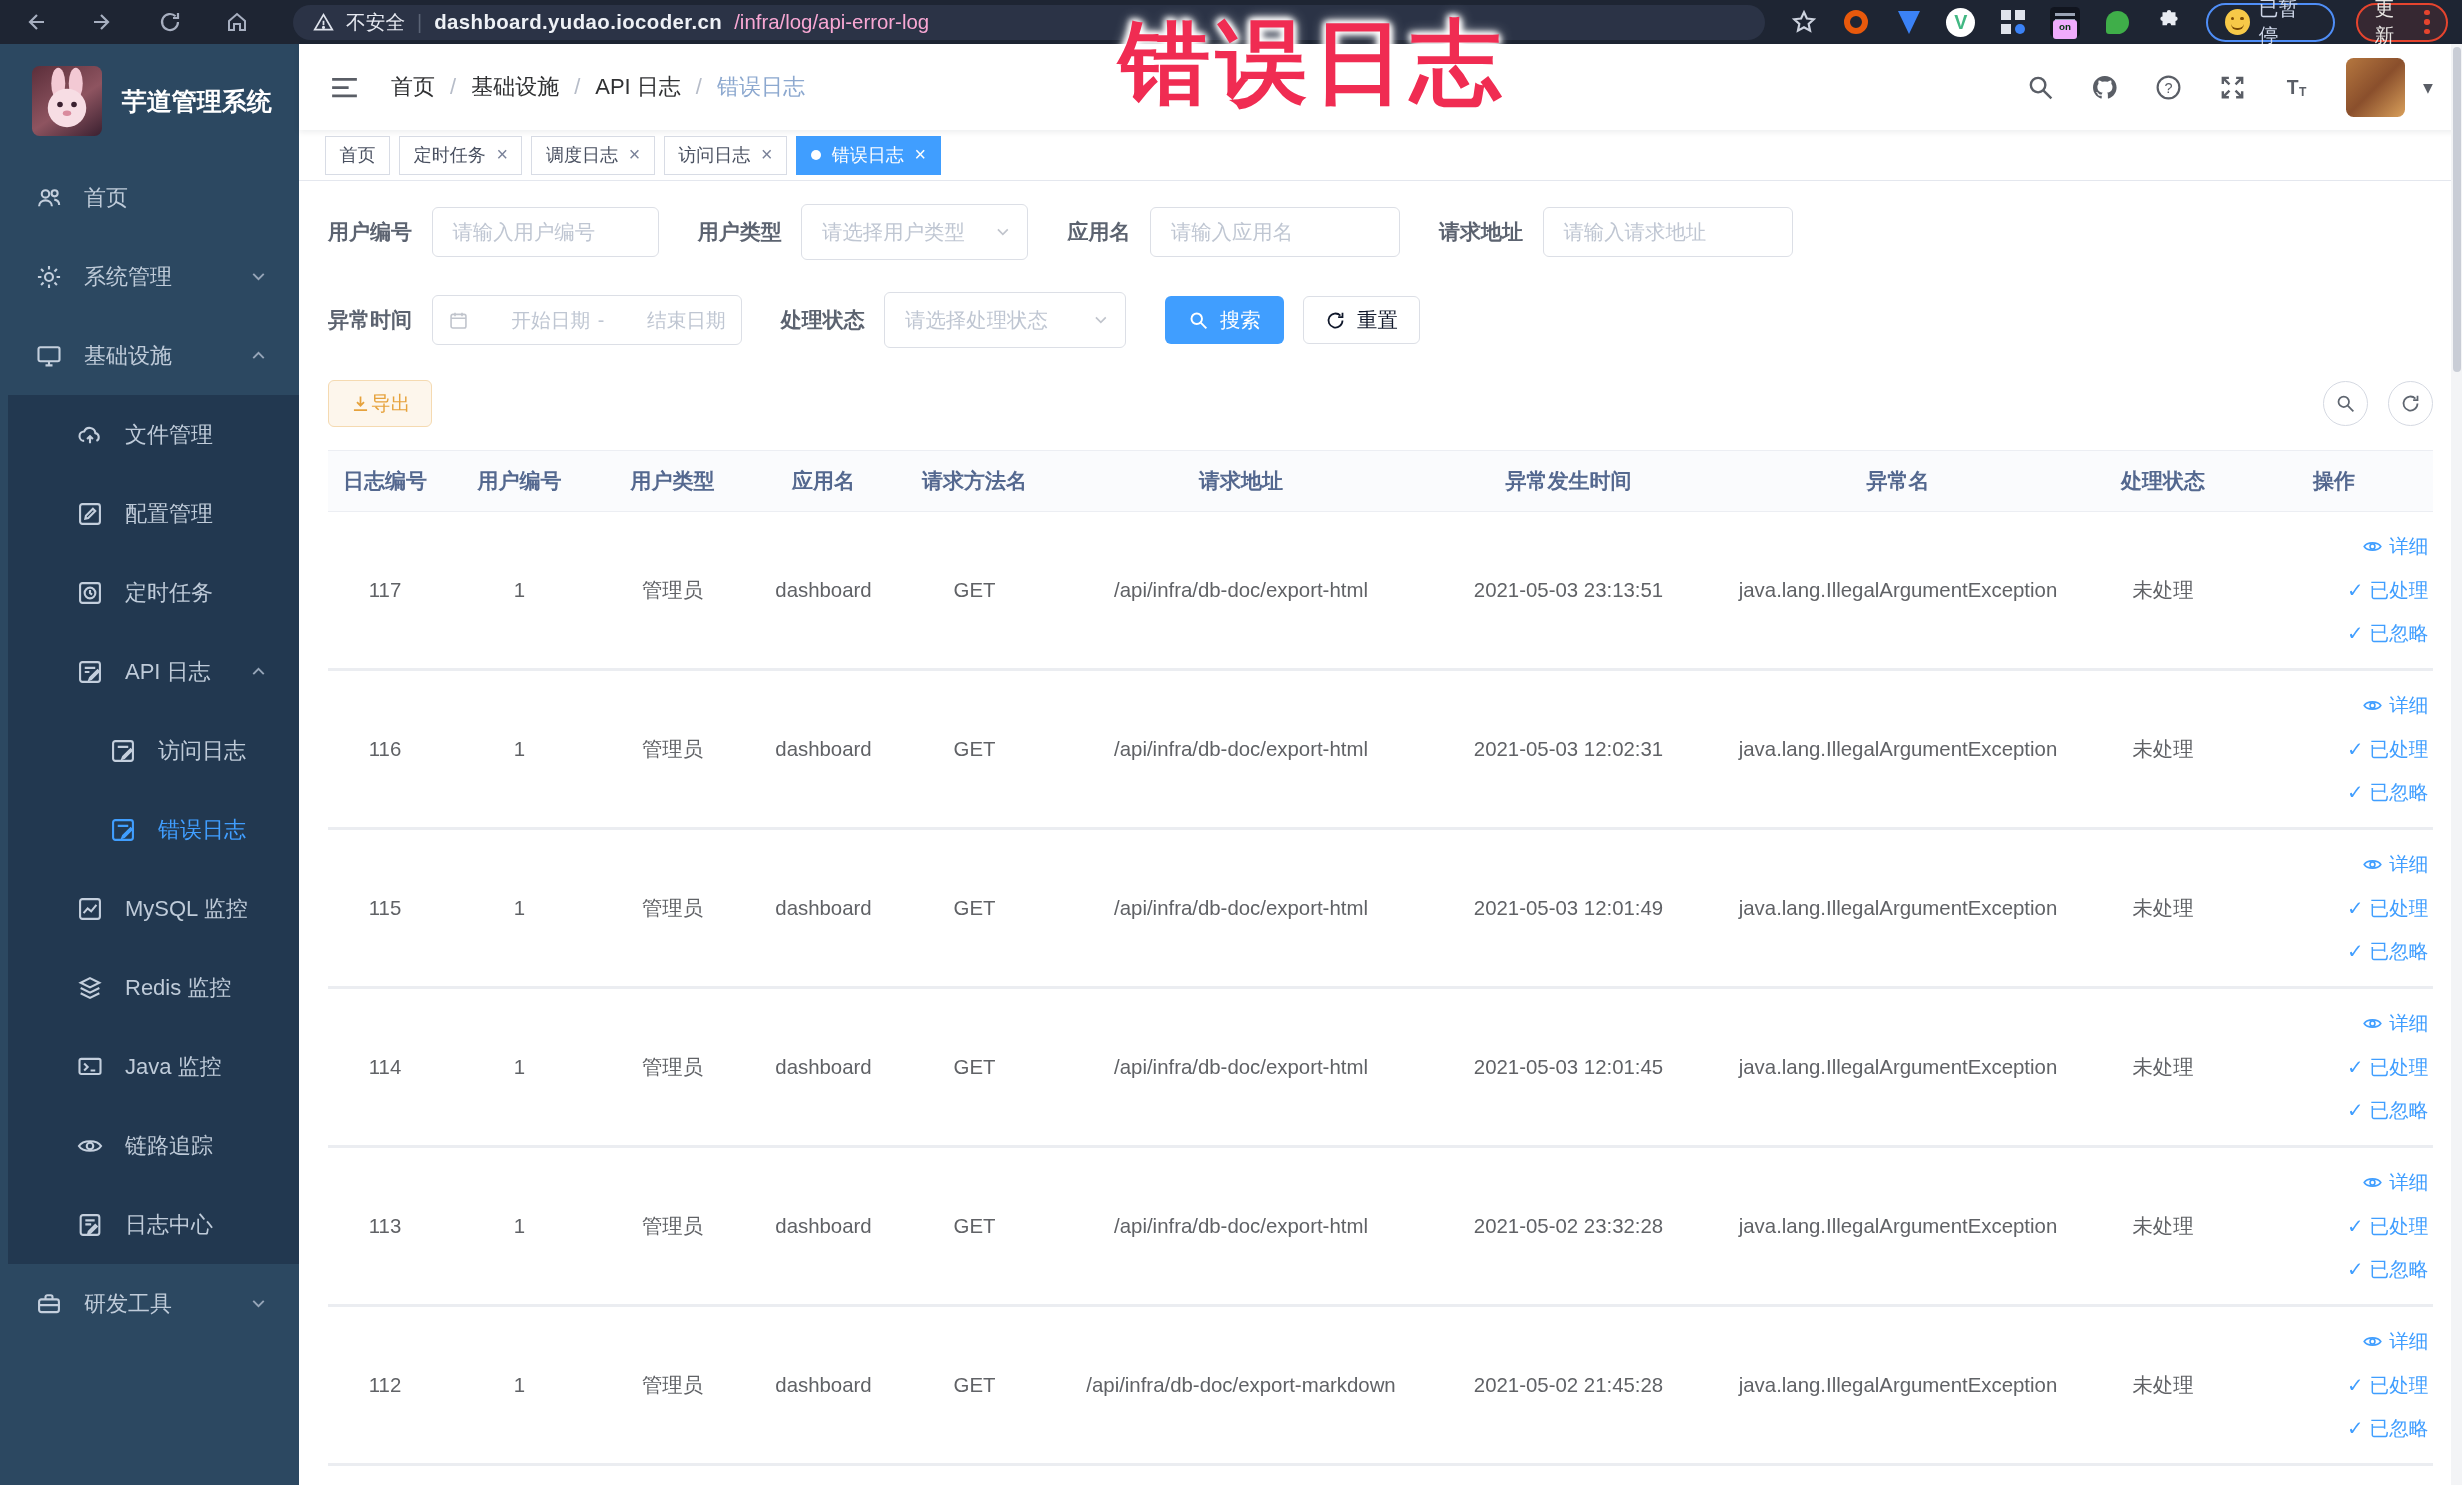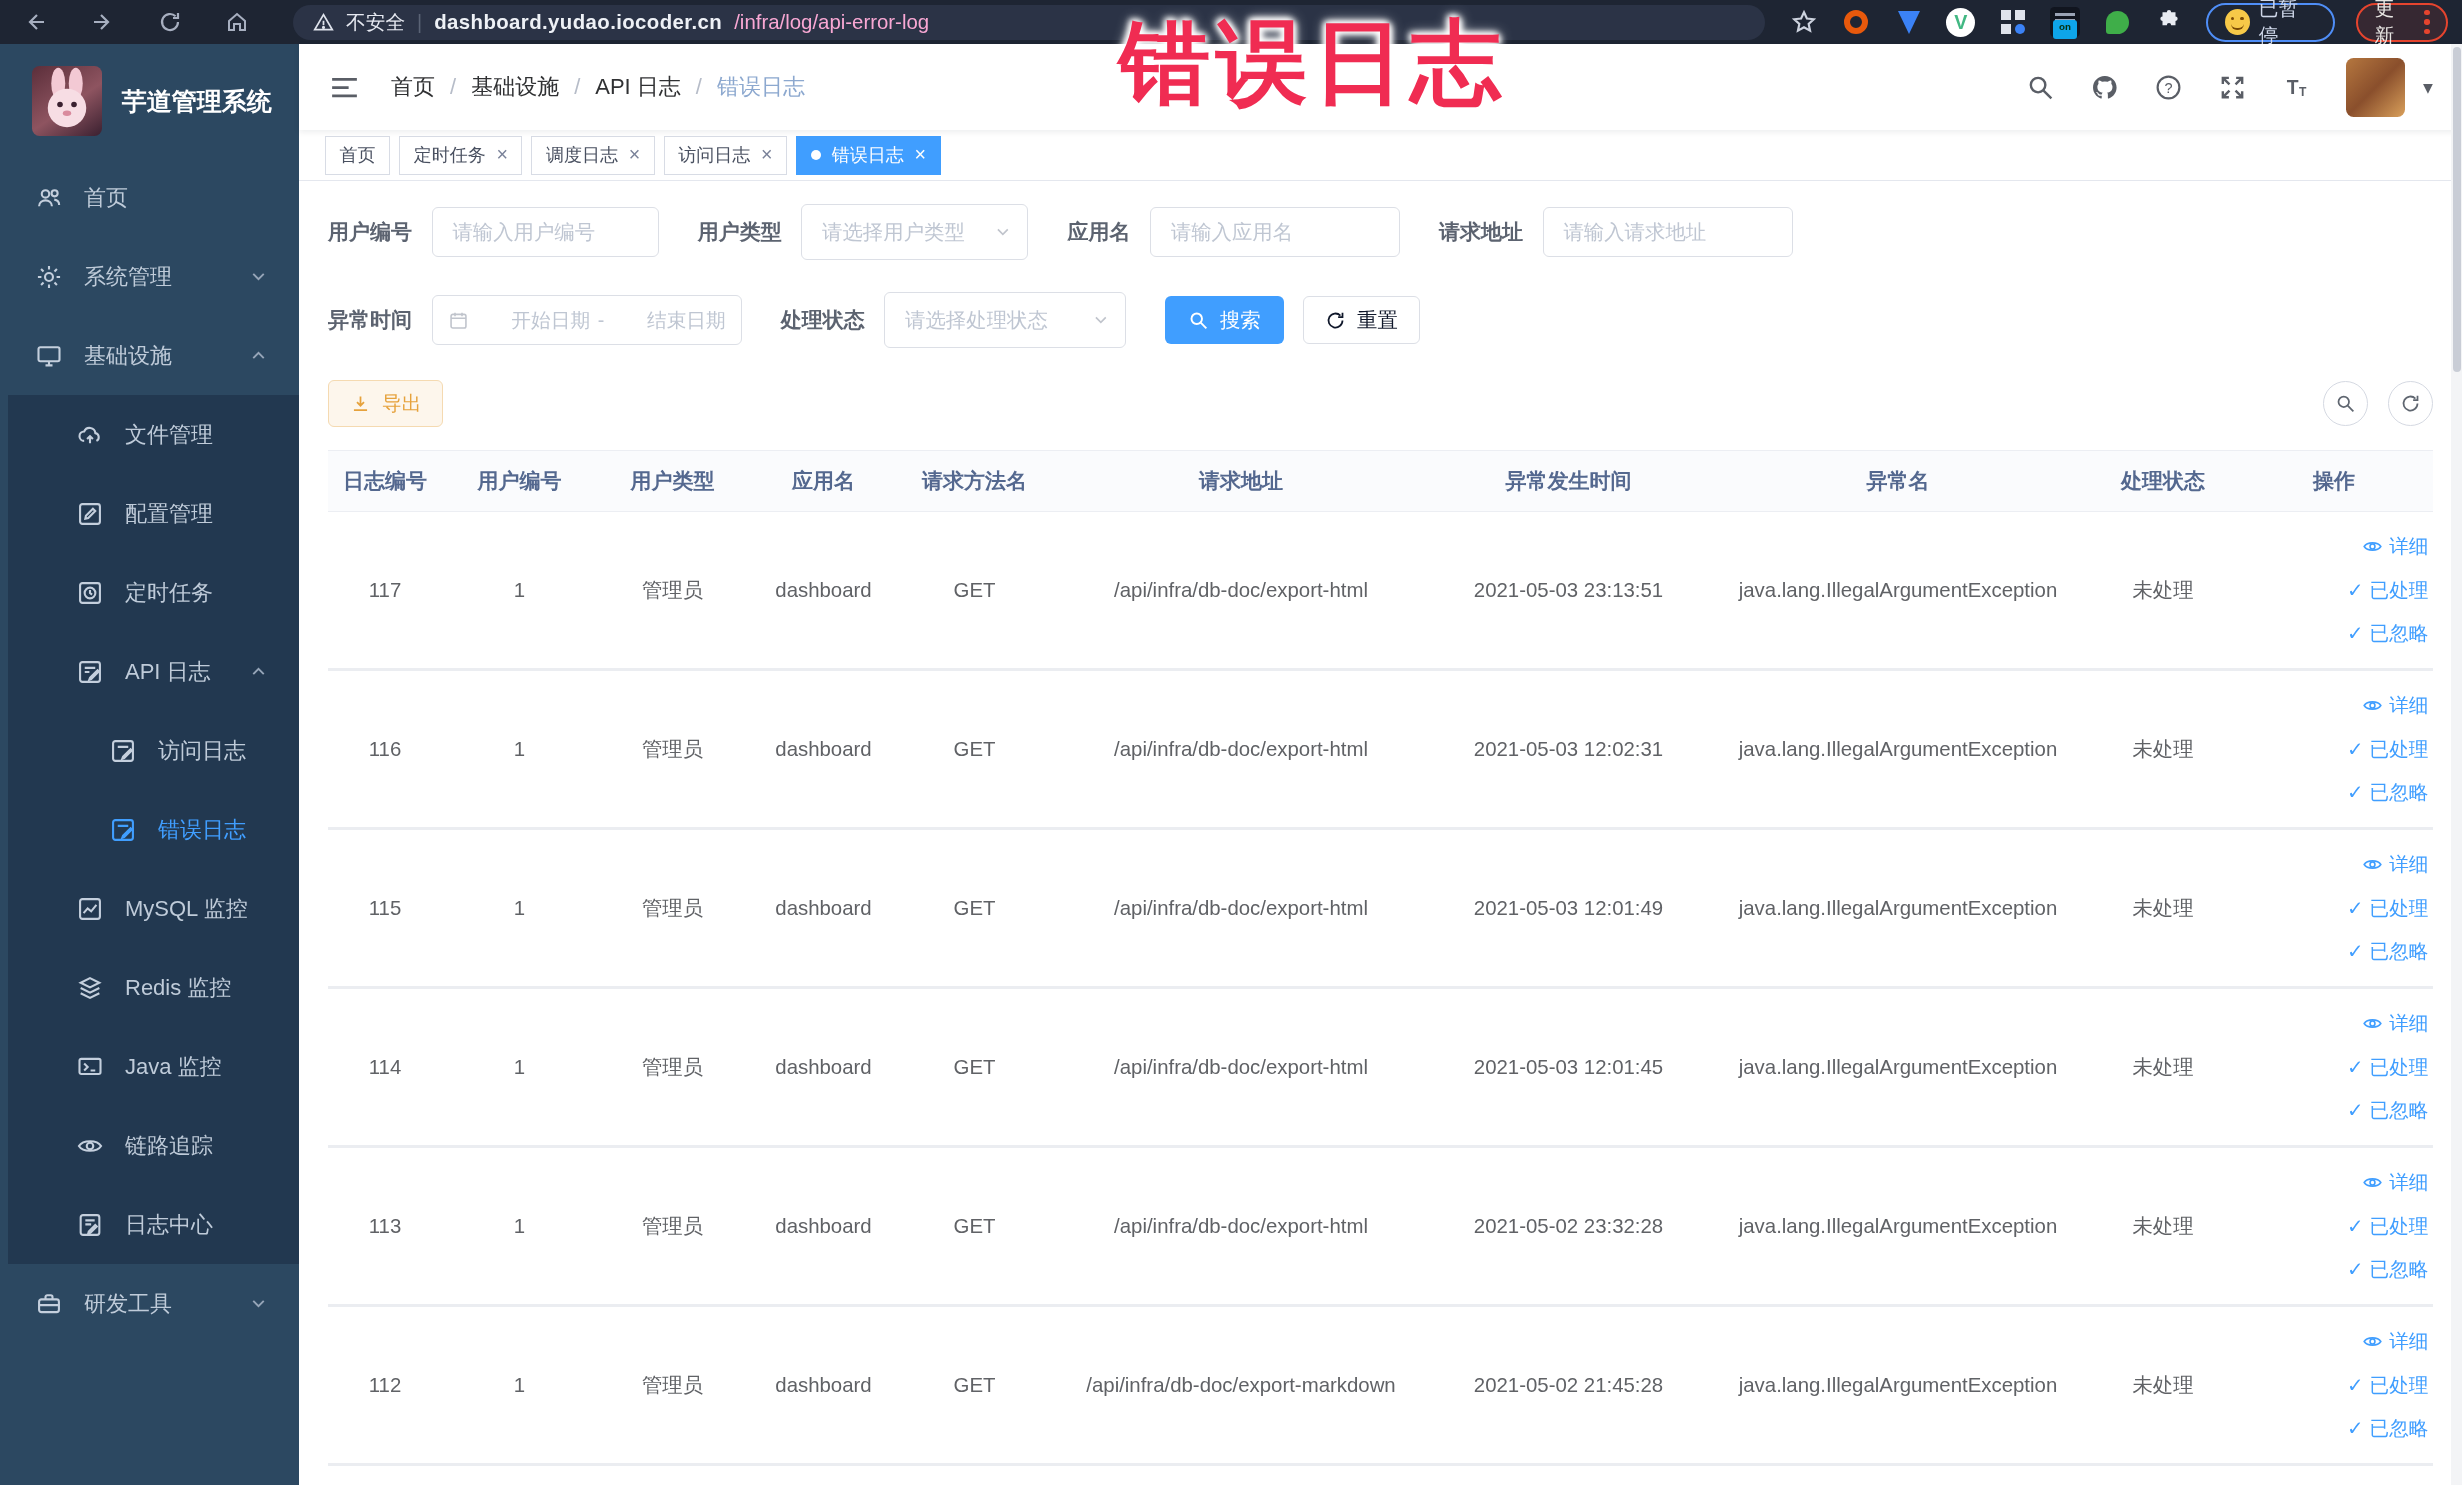--- a/index.html
+++ b/index.html
@@ -23,21 +23,21 @@
   .ring { width:24px; height:24px; border:6.8px solid #e8590c; border-radius:50%; }
   .shield { width:0; height:0; border-left:11.4px solid transparent; border-right:11.4px solid transparent; border-top:23px solid #3b82f6; }
   .vdisc { width:29px; height:29px; background:#fff; border-radius:50%; color:#42b883; font-weight:700; font-size:19.7px; display:flex; align-items:center; justify-content:center; }
   .griddot { position:relative; width:24px; height:24px; }
   .griddot i { position:absolute; width:9.8px; height:9.8px; background:#dfe3ec; }
   .griddot i:nth-child(1){left:0;top:0} .griddot i:nth-child(2){right:0;top:0}
   .griddot i:nth-child(3){left:0;bottom:0} .griddot i:nth-child(4){right:0;bottom:0;background:#3b82f6;border-radius:50%;}
   .onbadge { width:30px; height:30px; background:#11151f; border-radius:4.5px; position:relative; }
   .onbadge i{position:absolute; left:5.3px; right:5.3px; height:3px; background:#9aa3b5;}
   .onbadge i:nth-child(1){top:6px} .onbadge i:nth-child(2){top:12px}
-  .onbadge b { position:absolute; bottom:-1.5px; left:3px; right:3px; height:19px; background:#0ea5e9; border-radius:3px;
+  .onbadge b { position:absolute; bottom:-1.5px; left:3px; right:3px; height:19px; background:#f0abfc; border-radius:3px;
                color:#06330e; font-size:9.8px; line-height:13.6px; text-align:center; font-weight:700;}
   .sprout { width:23px; height:23px; background:#3fae49; border-radius:50% 50% 50% 3px; }
   .puzzle { color:#e8ebf2; } .puzzle svg{ width:26px; height:26px; }
   .chip { height:39px; border-radius:19.7px; display:flex; align-items:center; gap:9px; padding:0 16.7px; font-size:19.7px; }
   .chip-paused { border:2.3px solid #4f8ef7; color:#cfd8ea; }
   .chip-update { border:2.3px solid #e5442e; color:#e8e6e3; background:rgba(229,68,46,.12); }
   .face { width:26px; height:26px; border-radius:50%; background:#f7c948; position:relative; }
   .face i{position:absolute; top:7.6px; width:3.8px; height:3.8px; background:#7a4a05; border-radius:50%;}
   .face i:nth-child(1){left:6px} .face i:nth-child(2){right:6px}
   .face b{position:absolute; left:6px; right:6px; bottom:5.3px; height:6px; border-bottom:2.3px solid #7a4a05; border-radius:0 0 7.6px 7.6px;}
@@ -97,21 +97,21 @@
   .w-user{width:227px} .w-type{width:227px} .w-app{width:250px} .w-url{width:250px} .w-status{width:242px}
   .range { width:310px; height:50px; border:1.5px solid #dcdfe6; border-radius:6px; display:flex; align-items:center; padding:0 15px; gap:7.6px; background:#fff; }
   .range .cal { width:21px; height:21px; color:#c0c4cc; flex-shrink:0; }
   .range .ph { flex:1; text-align:right; font-size:19.7px; color:#bfc6d2; white-space:nowrap; }
   .range .sep { color:#bfc6d2; font-size:19.7px; }
   .btn { height:48px; border-radius:6px; display:inline-flex; align-items:center; gap:10.6px; font-size:20.4px; cursor:pointer; border:none; font-family:inherit; }
   .btn svg { width:21px; height:21px; }
   .btn-search { background:#409eff; color:#fff; padding:0 23px; margin-right:19.7px; }
   .btn-reset { background:#fff; color:#0f172a; border:1.5px solid #dcdfe6; padding:0 21px; }
   .toolbar { display:flex; align-items:center; margin-bottom:23px; }
-  .btn-export { height:47px; background:#fdf6ec; border:1.5px solid #f5dab1; color:#e6a23c; border-radius:6px; padding:0 21px; display:inline-flex; align-items:center; gap:11px; font-size:19.7px; cursor:pointer; }
+  .btn-export { height:47px; background:#fdf6ec; border:1.5px solid #f5dab1; color:#e6a23c; border-radius:6px; padding:0 21px; display:inline-flex; align-items:center; gap:0; font-size:19.7px; cursor:pointer; }
   .btn-export svg { width:21px; height:21px; }
   .tool-circles { margin-left:auto; display:flex; gap:19.7px; }
   .circle-btn { width:45px; height:45px; border-radius:50%; border:1.5px solid #d5d9e2; background:#fff; display:flex; align-items:center; justify-content:center; color:#5f6670; cursor:pointer; }
   .circle-btn svg { width:21px; height:21px; }
 
   
   .thead, .tr { display:grid; grid-template-columns:114px 155px 151px 151px 151px 382px 273px 386px 144px 1fr; align-items:center; }
   .thead { height:62px; background:#fafbfd; border-top:1.5px solid #eceef3; border-bottom:1.5px solid #eceef3; }
   .th { font-size:21px; font-weight:700; color:#54688f; text-align:center; white-space:nowrap; }
   .tr { min-height:159px; border-bottom:3px solid #ebedf1; }

